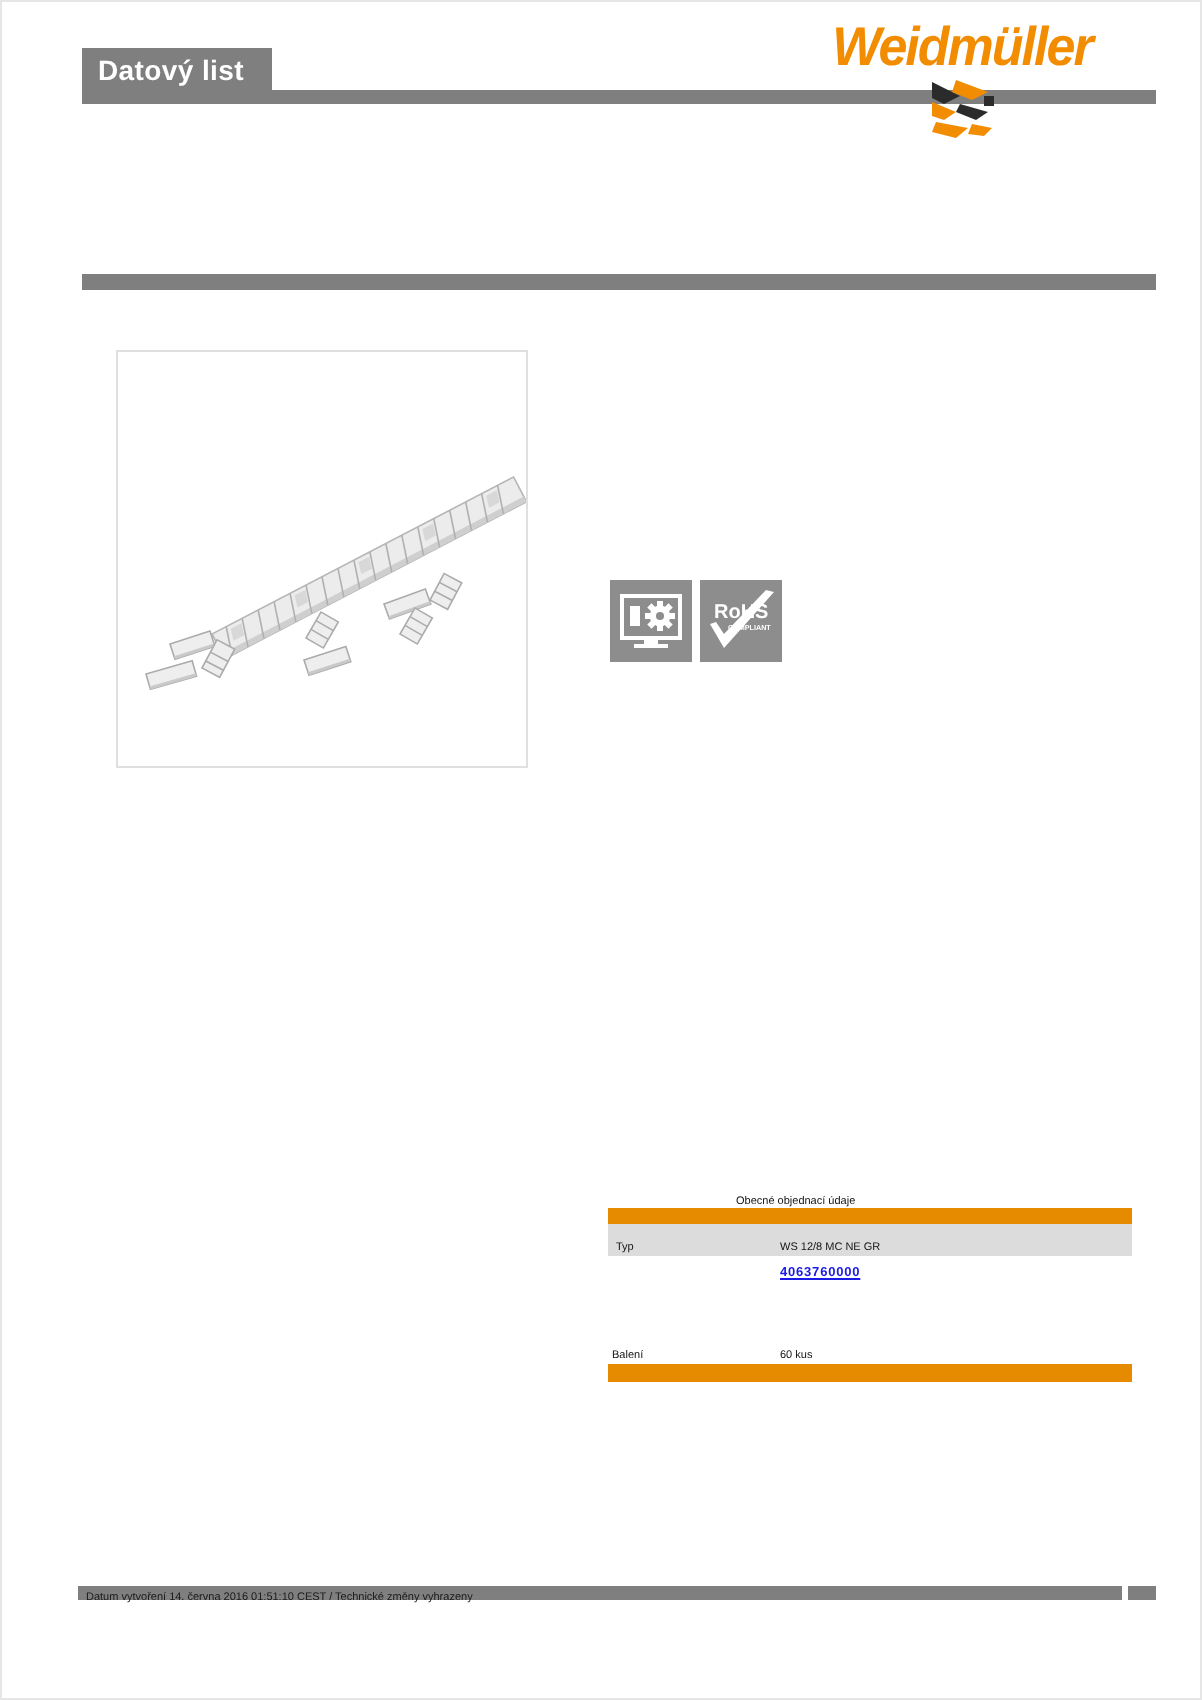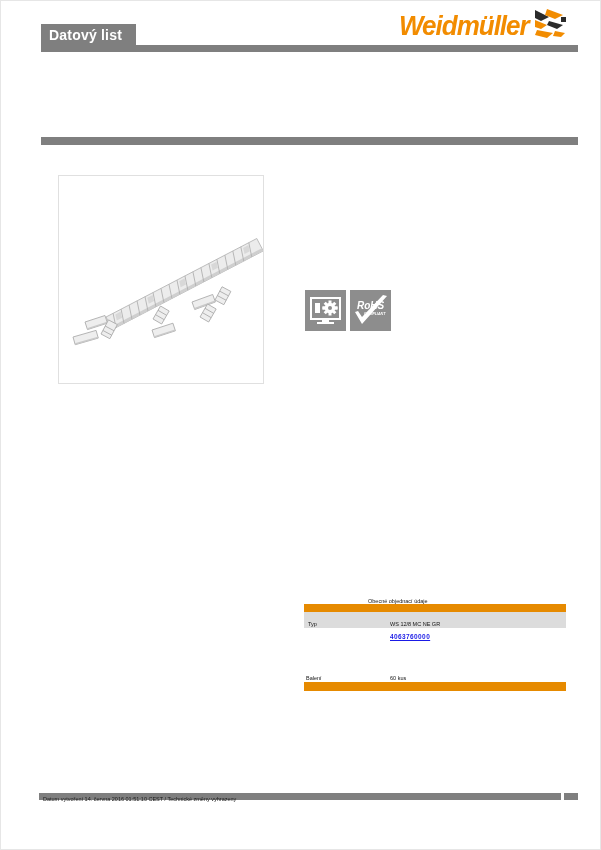--- a/index.html
+++ b/index.html
@@ -29,21 +29,21 @@
   .tab span{
     color:#ffffff;font-weight:bold;font-size:14px;letter-spacing:.2px;
     white-space:nowrap;
   }
   .head-rule{
     position:absolute;left:40px;top:44px;width:537px;height:7px;
     background:#7f7f7f;
   }
   .logo{
     position:absolute;left:398px;top:9px;width:164px;height:32px;
-    display:flex;align-items:center;gap:4px;
+    display:flex;align-items:center;gap:4px;flex-direction:column;
   }
   .logo-text{
     font-family:"Liberation Sans", sans-serif;
     font-weight:bold;font-style:italic;
     font-size:26px;letter-spacing:-1px;
     color:#F28C00;
     line-height:1;
     transform:scaleY(1.05);
   }
 
@@ -66,21 +66,21 @@
   }
 
   
   .product-box{
     position:absolute;left:57px;top:174px;width:206px;height:209px;
     background:#ffffff;border:1px solid #e0e0e0;box-sizing:border-box;
   }
 
   
   .badge{
-    position:absolute;width:41px;height:41px;background:#8d8d8d;font-style:italic;
+    position:absolute;width:41px;height:41px;background:#8d8d8d;
   }
   .badge.cfg{left:304px;top:289px;}
   .badge.rohs{left:349px;top:289px;}
 
   
   .sec-note{
     position:absolute;font-size:5.5px;color:#141414;white-space:nowrap;
   }
   .orange-bar{
     position:absolute;left:303px;width:262px;height:8px;

